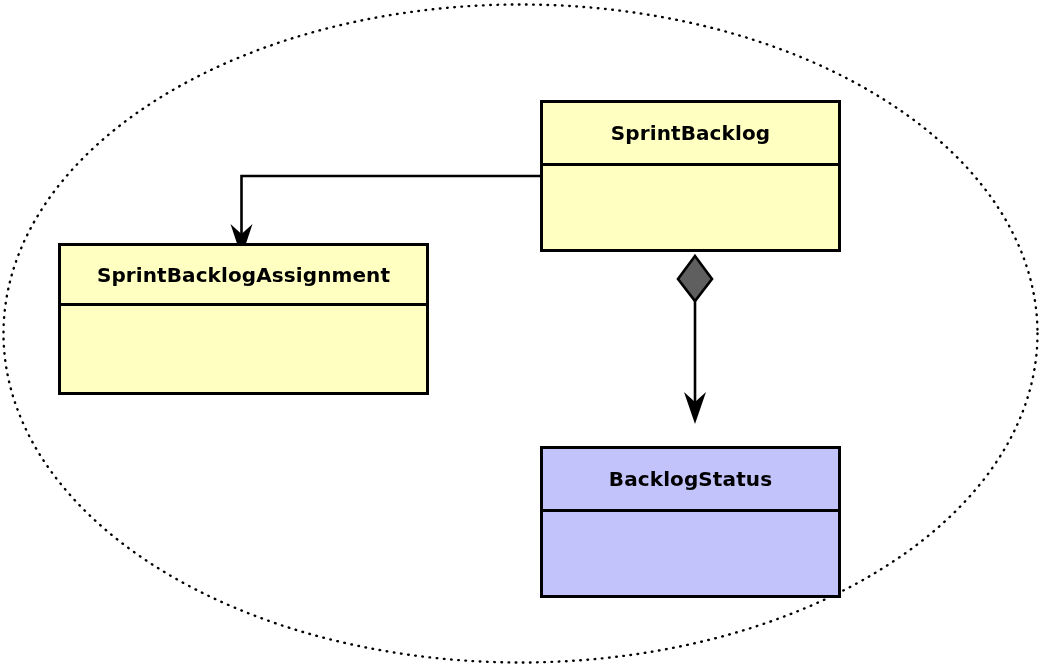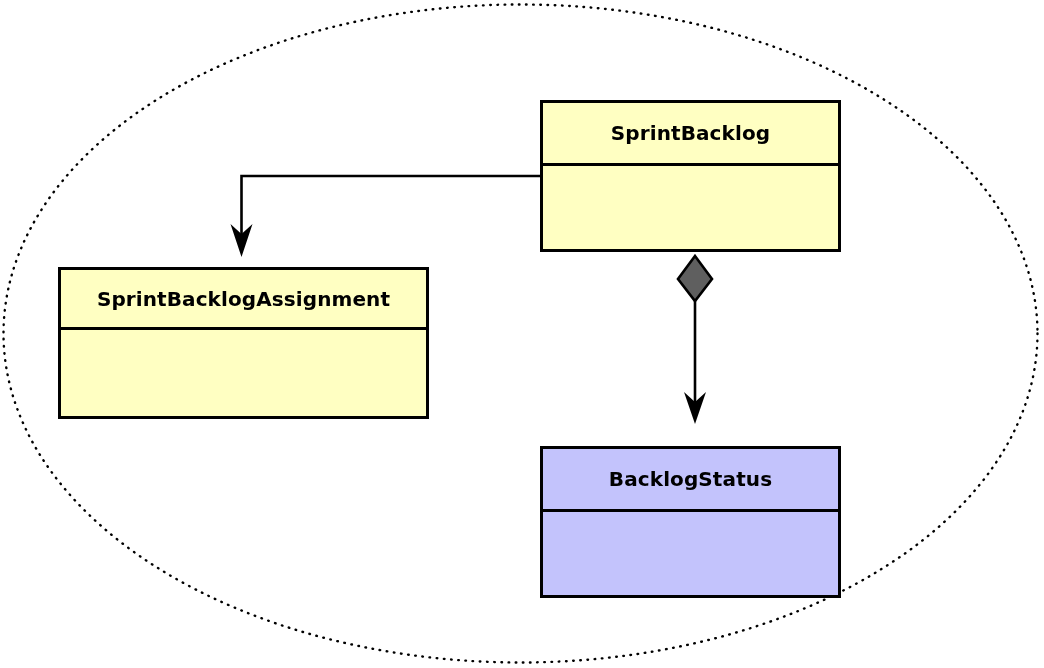--- a/index.html
+++ b/index.html
@@ -58,21 +58,21 @@
   #class-sprintbacklog {
     left: 540px;
     top: 100px;
     width: 301px;
     height: 152px;
   }
   #class-sprintbacklog .uml-header { height: 63px; }
 
   #class-sprintbacklogassignment {
     left: 58px;
-    top: 267px;
+    top: 243px;
     width: 371px;
     height: 152px;
   }
   #class-sprintbacklogassignment .uml-header { height: 60px; }
 
   #class-backlogstatus {
     left: 540px;
     top: 446px;
     width: 301px;
     height: 152px;

